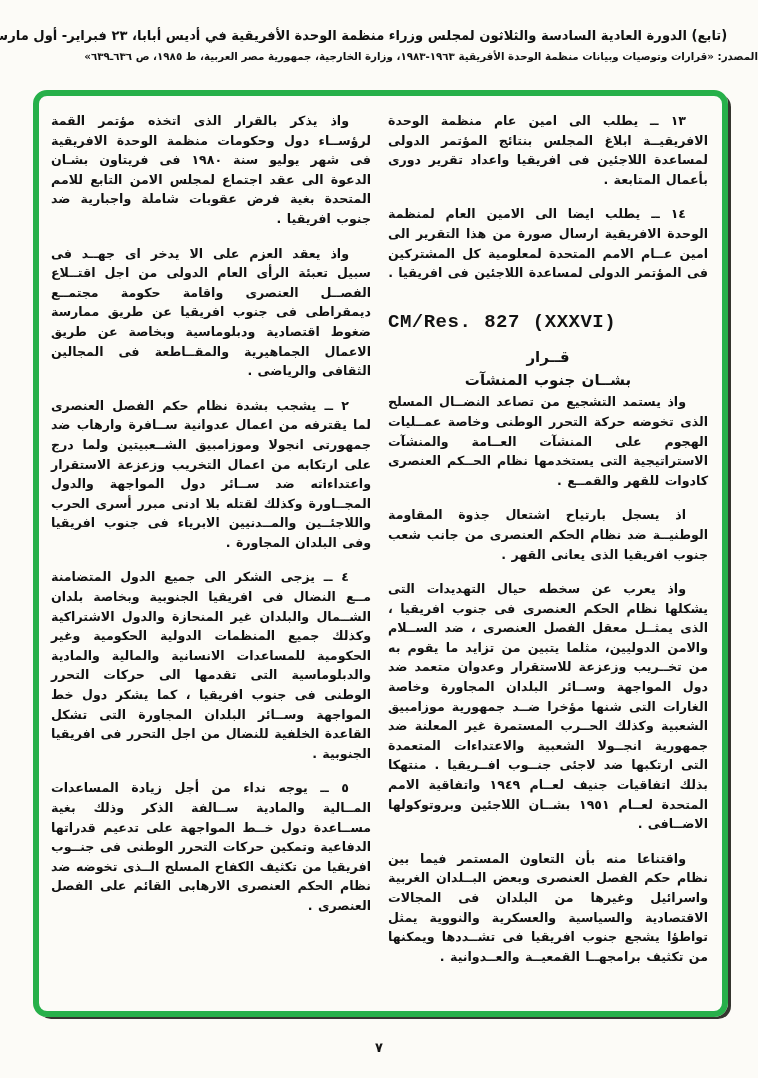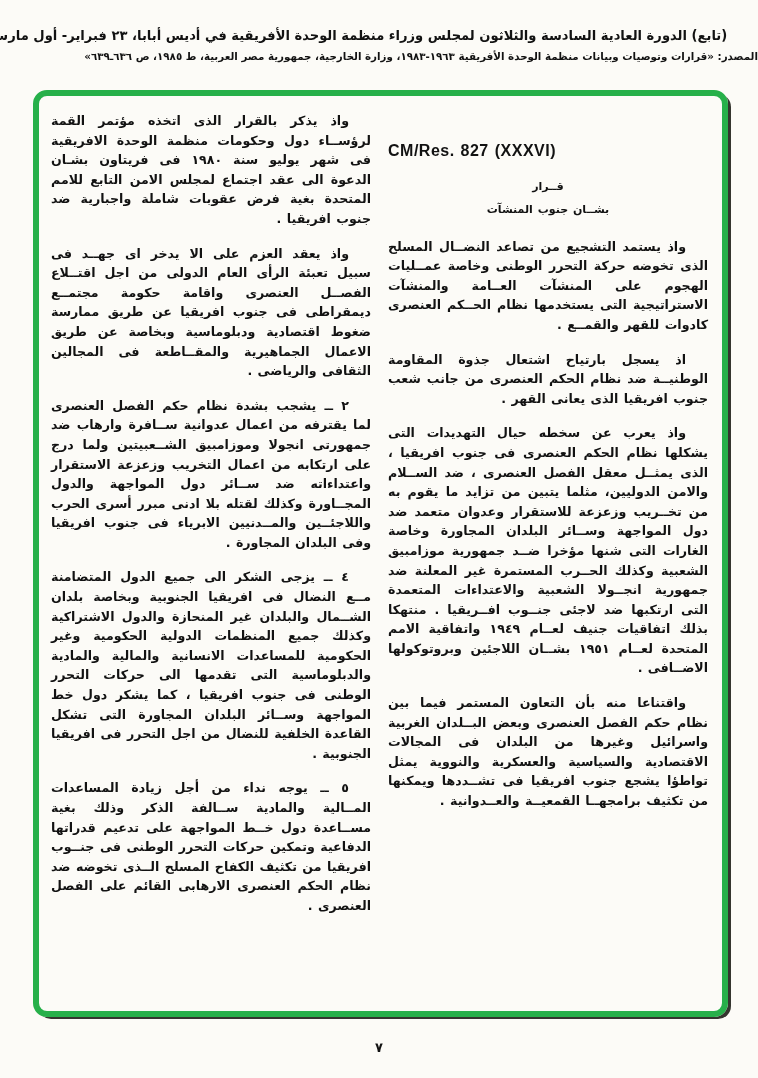--- a/index.html
+++ b/index.html
@@ -65,33 +65,32 @@
     font-size:12.6px;
     line-height:19.6px;
     word-spacing:1px;
   }
   .col p { margin-bottom:15px; text-indent:22px; }
   .col p.cont { text-indent:0; }
 
   .res-id {
     direction:ltr;
     text-align:left;
-    font-family:Liberation Sans, sans-serif;
+    font-family:Liberation Mono, monospace;
     font-weight:700;
-    font-size:16px;
+    font-size:19px;
     margin:30px 0 14px 0;
     text-indent:0;
     letter-spacing:.5px;
   }
   .res-title {
     text-align:center;
     font-weight:700;
-    font-size:11px;
+    font-size:15px;
     line-height:23px;
-    margin-bottom:16px;
   }
 
   
   .pageno {
     position:absolute;
     left:0; right:0;
     top:1040px;
     text-align:center;
     font-weight:700;
     font-size:13px;
@@ -104,20 +103,22 @@
 
   <div class="hdr">
     <div class="hdr-title">(تابع) الدورة العادية السادسة والثلاثون لمجلس وزراء منظمة الوحدة الأفريقية في أديس أبابا، ٢٣ فبراير- أول مارس ١٩٨١</div>
     <div class="hdr-src">المصدر: «قرارات وتوصيات وبيانات منظمة الوحدة الأفريقية ١٩٦٣-١٩٨٣، وزارة الخارجية، جمهورية مصر العربية، ط ١٩٨٥، ص ٦٣٦ـ٦٣٩»</div>
   </div>
 
   <div class="frame">
     <div class="cols">
 
       <div class="col">
+        <p>١٣ ــ يطلب الى امين عام منظمة الوحدة الافريقيــة ابلاغ المجلس بنتائج المؤتمر الدولى لمساعدة اللاجئين فى افريقيا واعداد تقرير دورى بأعمال المتابعة .</p>
+        <p>١٤ ــ يطلب ايضا الى الامين العام لمنظمة الوحدة الافريقية ارسال صورة من هذا التقرير الى امين عــام الامم المتحدة لمعلومية كل المشتركين فى المؤتمر الدولى لمساعدة اللاجئين فى افريقيا .</p>
 
         <div class="res-id">CM/Res. 827 (XXXVI)</div>
 
         <div class="res-title">
           <div>قــرار</div>
           <div>بشــان جنوب المنشآت</div>
         </div>
 
         <p>واذ يستمد التشجيع من تصاعد النضــال المسلح الذى تخوضه حركة التحرر الوطنى وخاصة عمــليات الهجوم على المنشآت العــامة والمنشآت الاستراتيجية التى يستخدمها نظام الحــكم العنصرى كادوات للقهر والقمــع .</p>
         <p>اذ يسجل بارتياح اشتعال جذوة المقاومة الوطنيــة ضد نظام الحكم العنصرى من جانب شعب جنوب افريقيا الذى يعانى القهر .</p>

